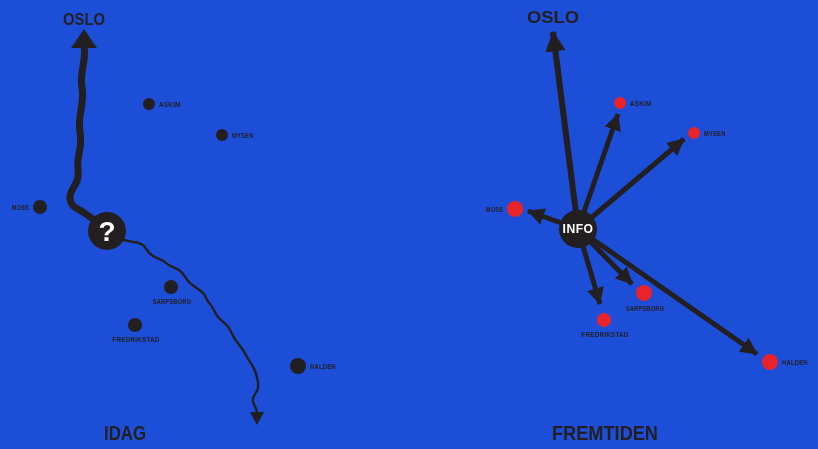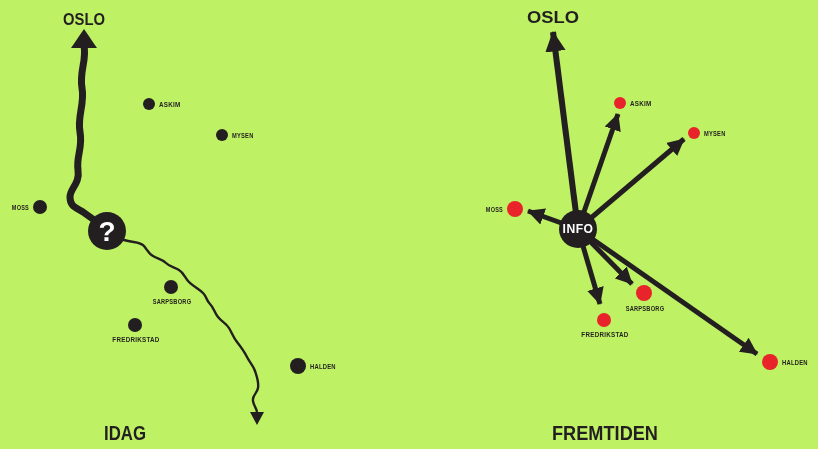--- a/index.html
+++ b/index.html
@@ -1,16 +1,16 @@
 <!DOCTYPE html>
 <html><head>
 <meta charset="utf-8">
 <style>
   html, body { margin: 0; padding: 0; background: #ffffff; }
-  .stage { position: relative; width: 818px; height: 449px; background: #bef264; overflow: hidden; }
+  .stage { position: relative; width: 818px; height: 449px; background: #1d4ed8; overflow: hidden; }
   svg { display: block; }
   text { font-family: "Liberation Sans", sans-serif; }
   .place-label { font-weight: 700; font-size: 7.5px; letter-spacing: 0.3px; fill: #231f20; }
   .dest-label  { font-weight: 700; fill: #231f20; }
   .title-label { font-weight: 700; font-size: 20px; fill: #231f20; }
   .hub-text    { fill: #ffffff; font-weight: 700; }
   .hub-text.q    { font-size: 28px; }
   .hub-text.info { font-size: 12px; letter-spacing: 0.5px; }
 </style>
 </head>

